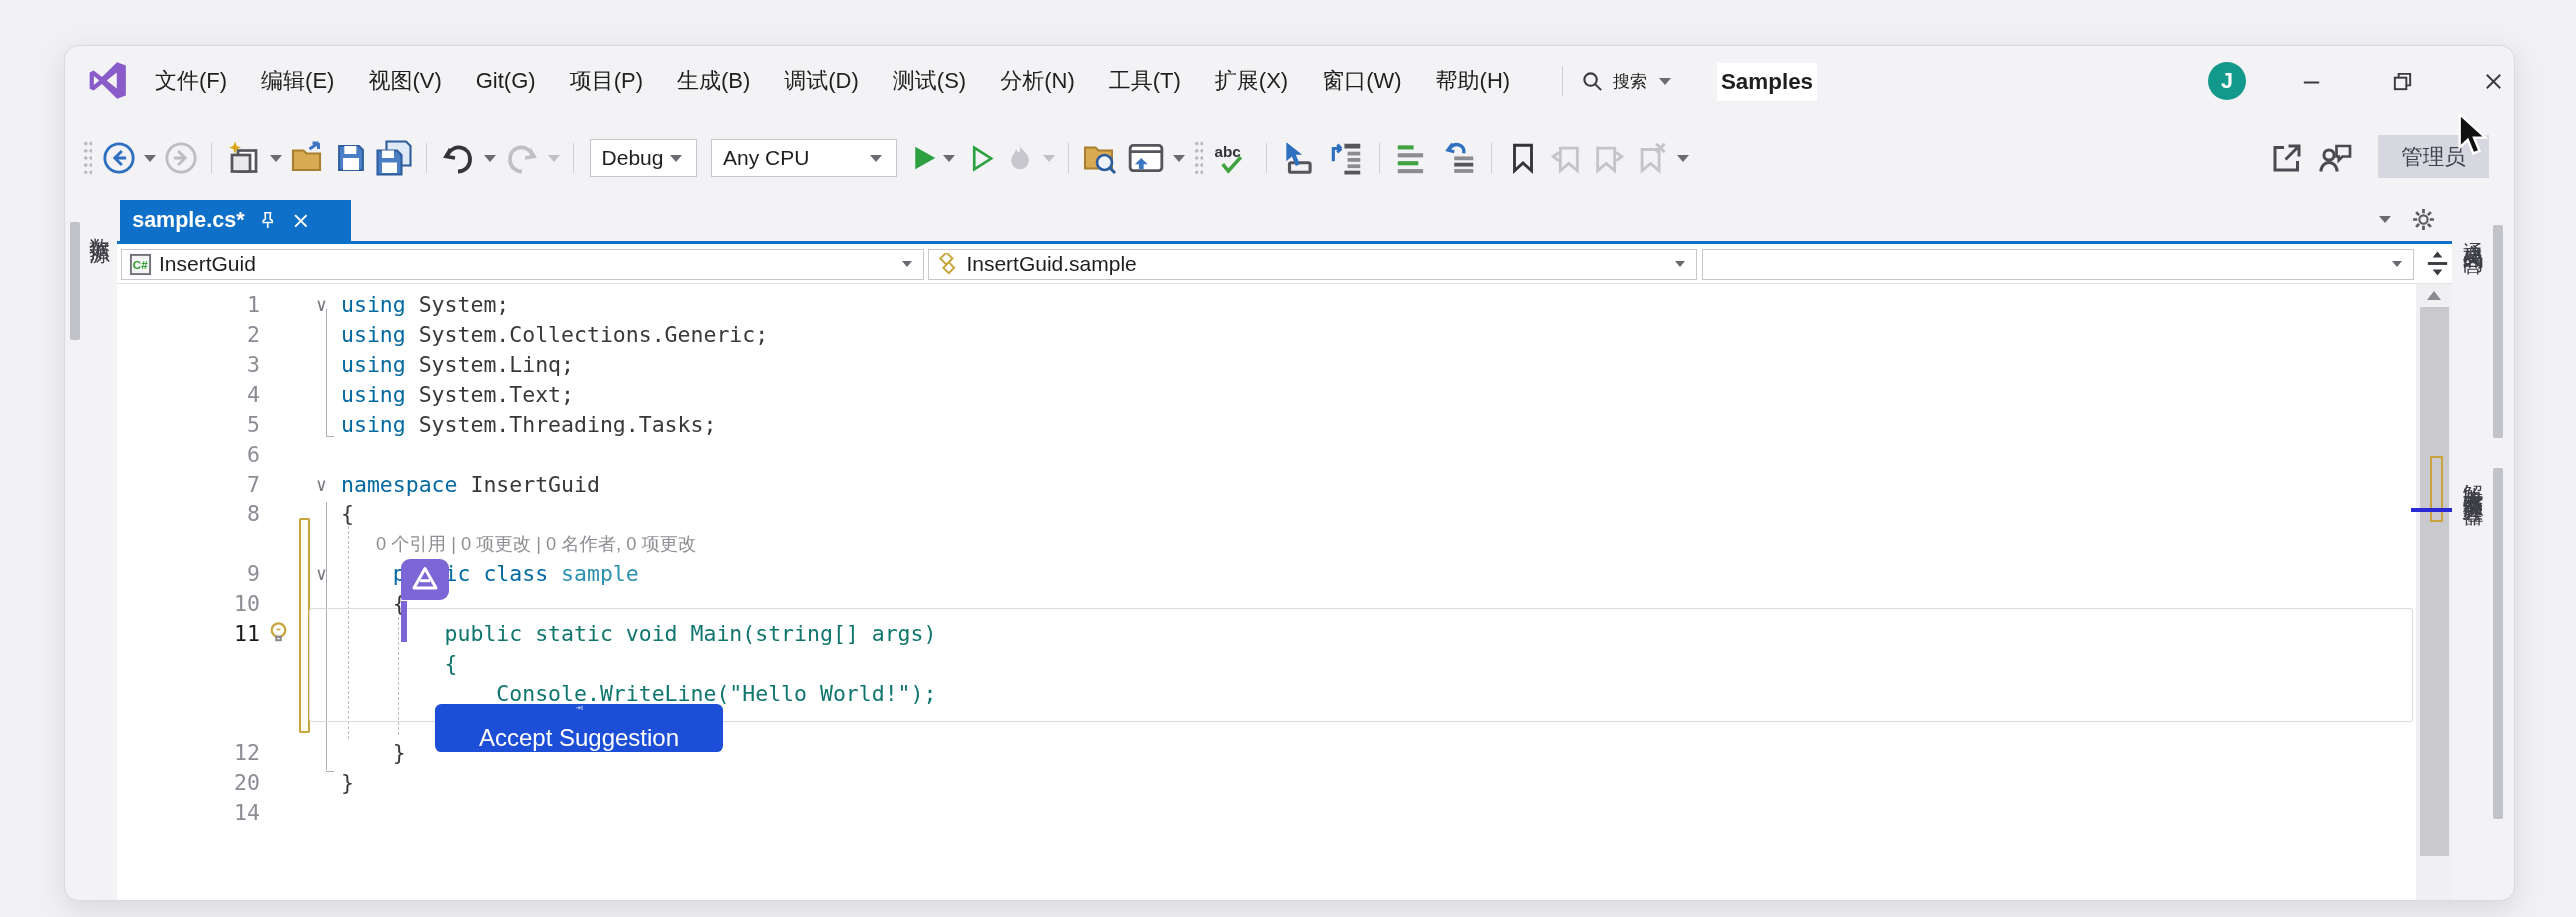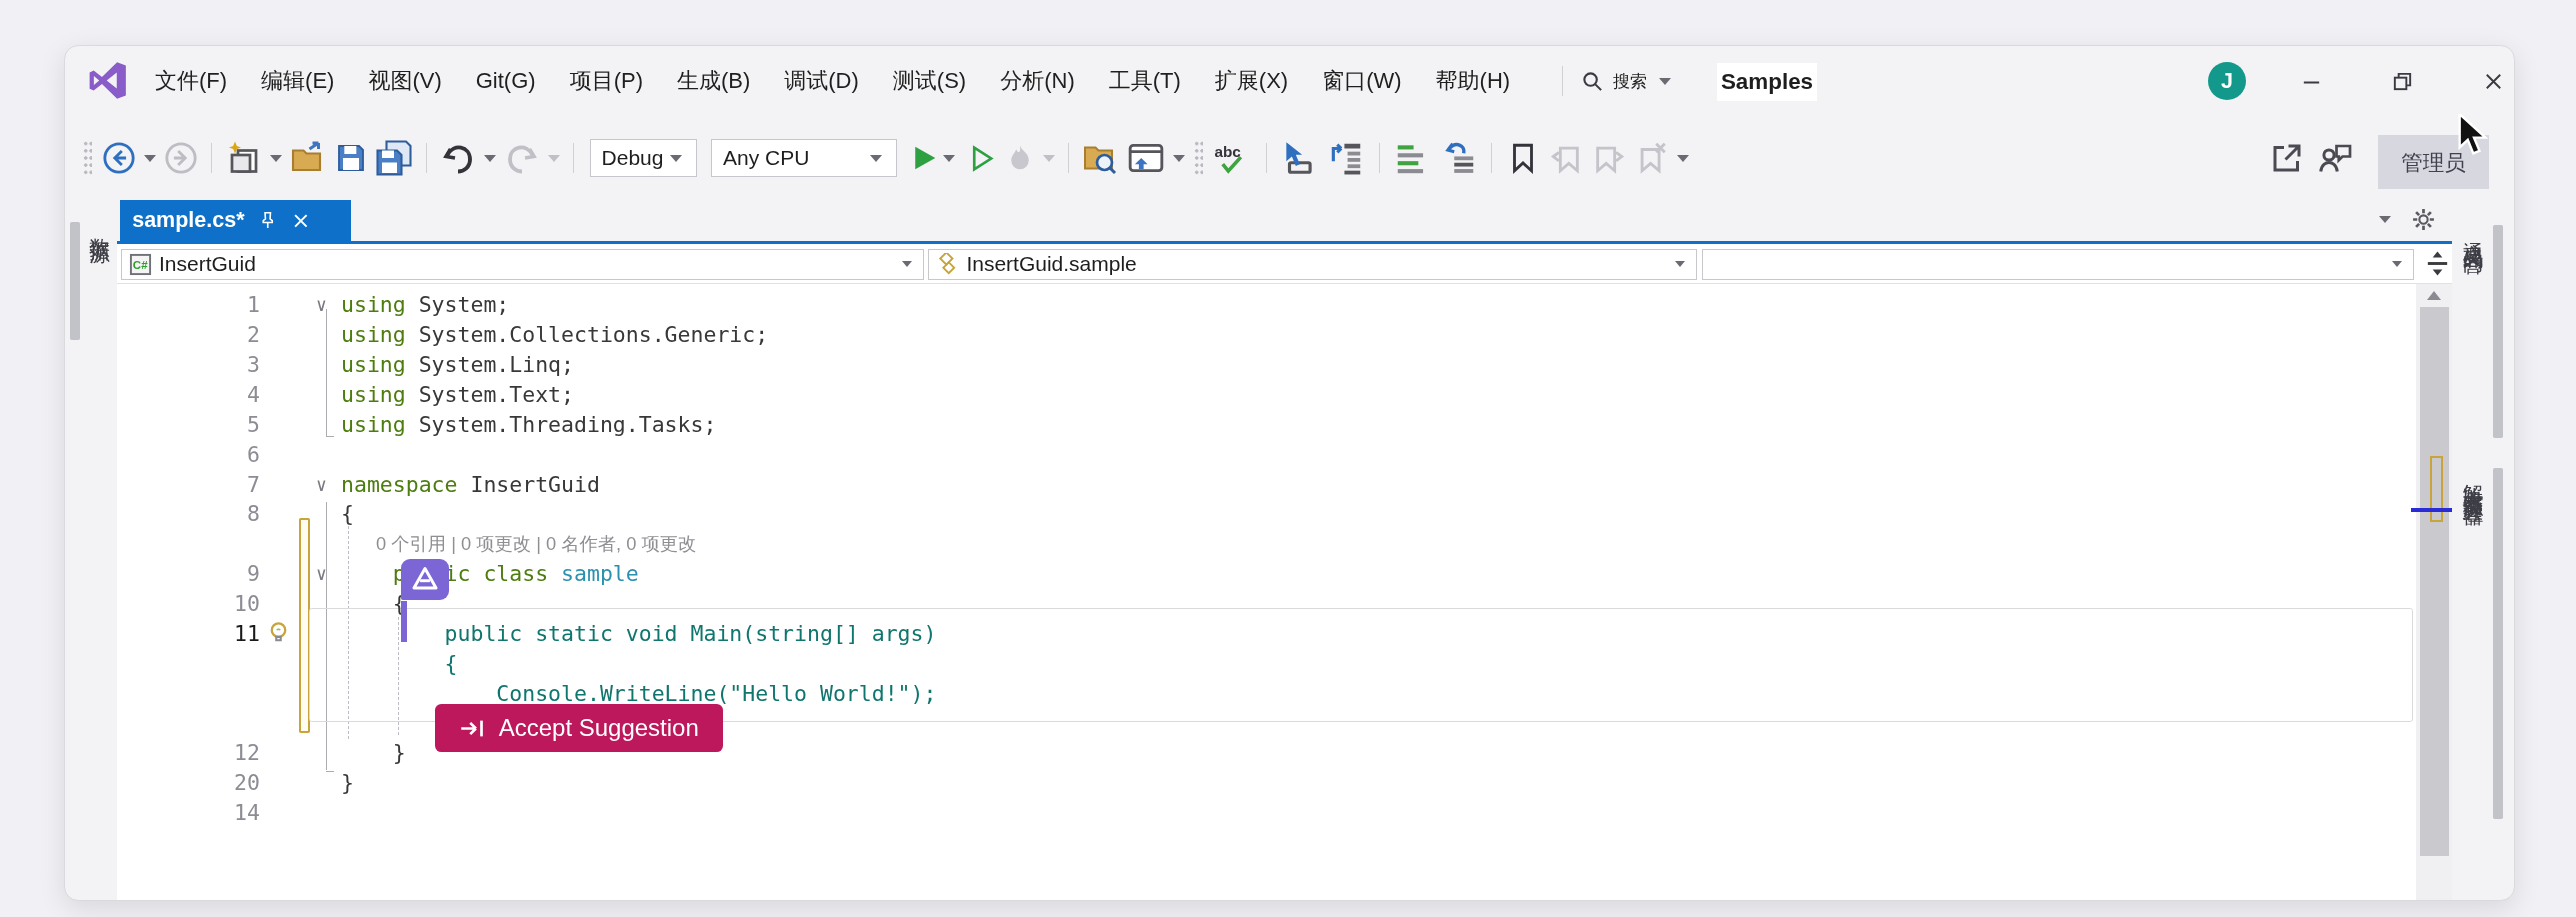--- a/index.html
+++ b/index.html
@@ -22,21 +22,21 @@
   
   .toolbar { position:absolute; left:0; top:70px; width:100%; height:84px; display:flex; align-items:center; padding-left:12.5px; }
   .tbtn { display:flex; align-items:center; justify-content:center; height:47px; padding:0 4.5px; }
   .chev { width:0; height:0; border-left:6.3px solid transparent; border-right:6.3px solid transparent; border-top:7.2px solid #6a6a72; margin:0 3.6px; }
   .chev.dis { border-top-color:#c0c0c6; }
   .grip { width:9px; height:36px; margin:0 5.4px;
     background-image:radial-gradient(circle, #b9b9c0 1.6px, transparent 1.8px); background-size:5.4px 7.2px; }
   .combo { height:38px; background:#fff; border:0.9px solid #c6c6cc; display:flex; align-items:center; font-size:21px; padding:0 10.7px; margin:0 7.2px; }
   .combo .chev { margin-left:auto; }
   .run-label { font-size:21.5px; color:#1e1e1e; margin:0 7.2px; }
-  .admin-btn { position:absolute; left:2313px; top:89px; width:111px; height:54px; background:#d7d7e0; color:#41414d; font-size:21.5px; display:flex; align-items:center; justify-content:center; }
+  .admin-btn { position:absolute; left:2313px; top:89px; width:111px; height:43px; background:#d7d7e0; color:#41414d; font-size:21.5px; display:flex; align-items:center; justify-content:center; }
   .share-fb { position:absolute; top:93px; width:39px; height:38px; display:flex; align-items:center; justify-content:center; }
 
   
   .left-rail { position:absolute; left:0; top:154px; width:52px; bottom:0; }
   .right-rail { position:absolute; right:0; top:154px; width:64px; bottom:0; }
   .vtab { display:flex; align-items:flex-start; }
   .vtab-text { writing-mode:vertical-rl; font-size:20.6px; color:#3e3e46; letter-spacing:2.7px; }
   .vtab-bar { width:9.8px; border-radius:1.8px; background:#c2c2c9; }
 
   
@@ -49,31 +49,31 @@
   .navbar { position:absolute; left:0; top:44px; width:100%; height:40px; background:#fff; border-bottom:0.9px solid #e2e2e6; }
   .nav-combo { position:absolute; top:4.5px; height:31px; background:#fff; border:0.9px solid #c8c8cc; display:flex; align-items:center; padding:0 7.2px; gap:7.2px; font-size:21px; color:#1e1e1e; }
   .nav-combo .chev { margin-left:auto; border-left-width:5.4px; border-right-width:5.4px; border-top-width:6.3px; }
 
   .codearea { position:absolute; left:0; top:84px; right:0; bottom:0; background:#fff; overflow:hidden; }
   .code-row { position:absolute; left:0; height:30px; width:100%; display:flex; align-items:center; }
   .lineno { position:absolute; left:86px; width:57px; text-align:right; font-family:"DejaVu Sans Mono","Liberation Mono",monospace; font-size:21.5px; color:#8c8c94; }
   .lineno.active { color:#1a1a1a; }
   .fold { position:absolute; left:199px; font-size:18px; color:#7a7a82; font-family:"DejaVu Sans Mono",monospace; }
   .code-text { position:absolute; left:224px; white-space:pre; font-family:"DejaVu Sans Mono","Liberation Mono",monospace; font-size:21.5px; }
-  .kw { color:#4d7c0f; } .ty { color:#2b91af; } .pl { color:#383838; } .gh { color:#0f766e; }
+  .kw { color:#0369a1; } .ty { color:#2b91af; } .pl { color:#383838; } .gh { color:#0f766e; }
   .lens-text { position:absolute; left:259px; font-size:18.3px; color:#8e8e93; white-space:pre; }
   .guide { position:absolute; width:0.9px; background:#ababb0; }
   .guide.dashed { background:none; border-left:0.9px dashed #bcbcc2; }
   .guide-corner { position:absolute; height:0.9px; width:8px; background:#ababb0; }
   .changebar { position:absolute; left:182px; width:10.7px; border:2.7px solid #c9a43c; background:#fffdf2; border-radius:1.8px; }
   .bulb { position:absolute; left:148px; }
   .sugg-box { position:absolute; left:192px; width:2104px; border:1.8px solid #dadadd; border-radius:2.7px; }
   .lingma-icon { position:absolute; left:284px; width:48px; height:41px; background:#7c66d6; border-radius:9px 9px 9px 1.8px; display:flex; align-items:center; justify-content:center; z-index:5; }
   .caret-bar { position:absolute; left:284px; width:6.3px; background:#7c66d6; z-index:4; }
-  .accept-btn { position:absolute; left:318px; width:288px; height:48px; background:#be185d; border-radius:6.3px; color:#fff; display:flex; align-items:center; justify-content:center; gap:12.5px; font-size:24px; z-index:6; }
+  .accept-btn { position:absolute; left:318px; width:288px; height:48px; background:#1d4ed8; border-radius:6.3px; color:#fff; display:flex; align-items:center; justify-content:center; gap:12.5px; font-size:24px; z-index:6;flex-direction:column; }
 
   .vscrollbar { position:absolute; right:0; top:0; width:36px; bottom:0; background:#f0f0f2; }
   .sb-up { position:absolute; left:10.7px; top:7.2px; width:0; height:0; border-left:7.2px solid transparent; border-right:7.2px solid transparent; border-bottom:9px solid #8a8a92; }
   .sb-thumb { position:absolute; left:3.6px; width:29px; background:#c9c9ce; }
   .sb-gold { position:absolute; left:14.3px; width:12.5px; border:2.7px solid #c9a43c; background:transparent; }
   .sb-caretline { position:absolute; left:-5.4px; width:47px; height:3.6px; background:#2b2bd6; }
 
   svg { display:block; }
   .mouse-cursor { position:absolute; z-index:50; }
 </style>

